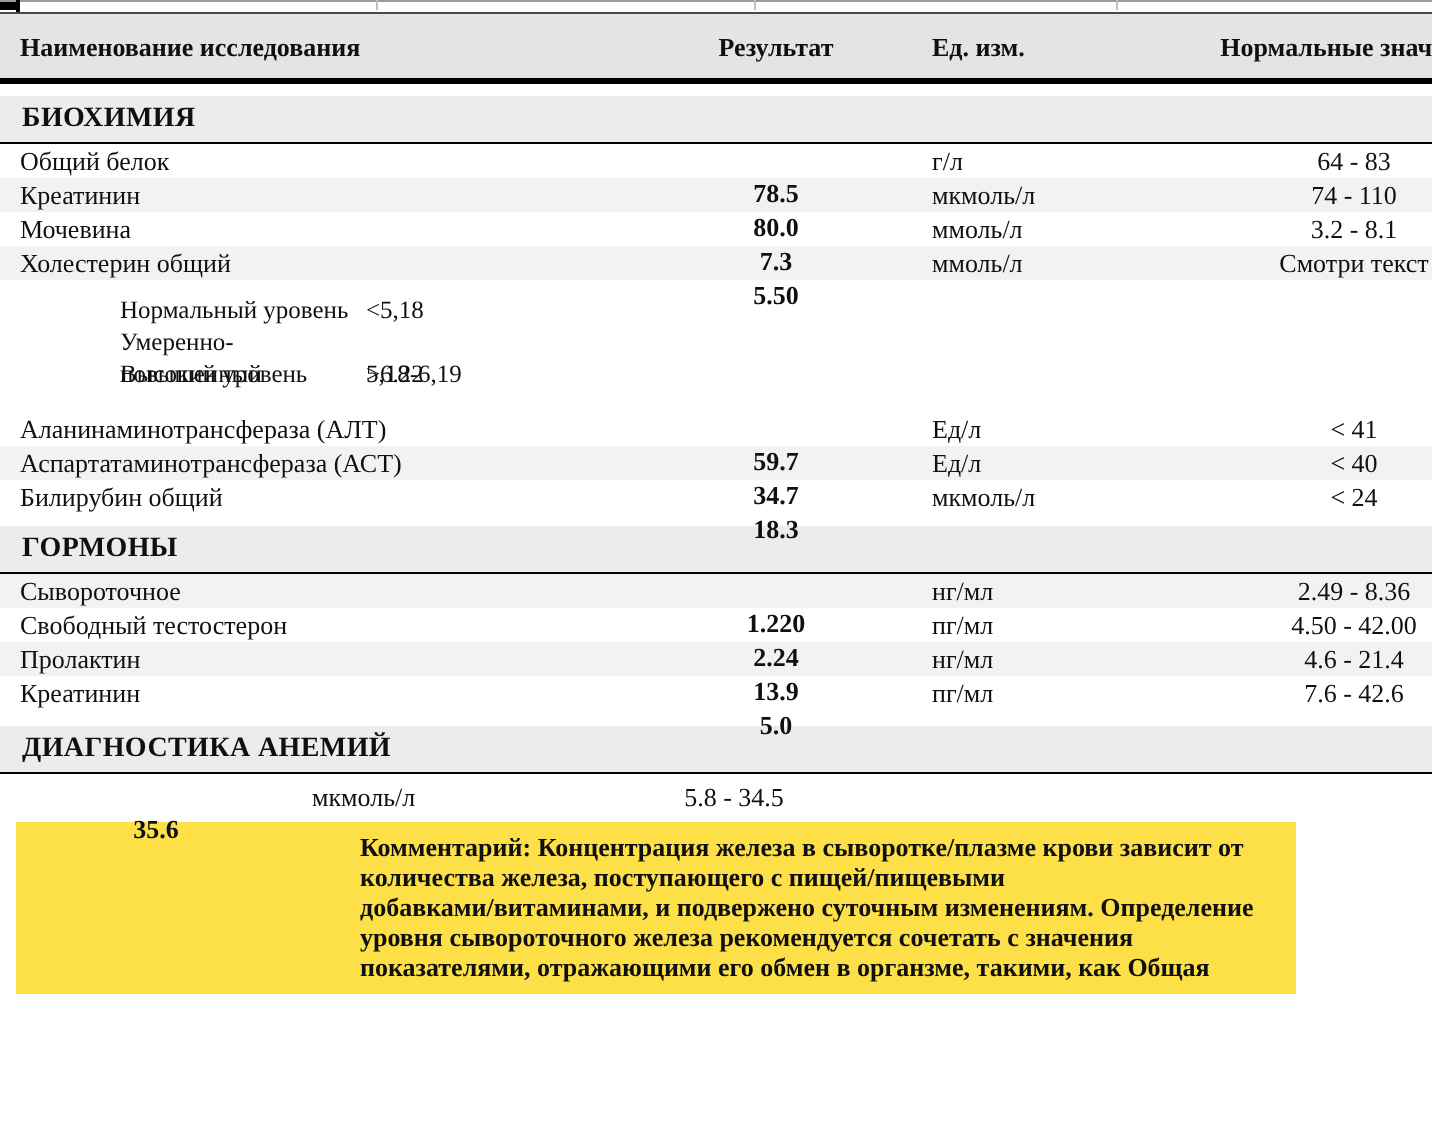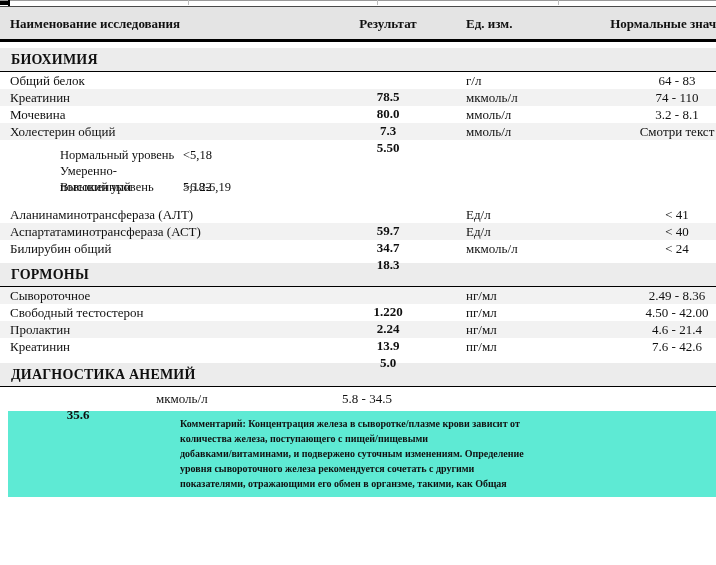--- a/index.html
+++ b/index.html
@@ -33,23 +33,23 @@
   }
   .row{ display:flex; align-items:center; height:17px; line-height:17px; font-size:13px; }
   .row.shade{ background:#f2f2f2; }
   .result{ font-weight:bold;margin-top:32px; }
 
   .note{ padding:7px 0 11px 60px; font-size:12.5px; background:#fff; }
   .note-line{ height:16px; line-height:16px; }
   .note-label{ display:inline-block; width:123px; }
 
   .comment{
-    margin-top:4px; margin-left:8px; width:708px; box-sizing:border-box;
-    background:#5eead4; padding:5px 8px 6px 172px;
-    font-weight:bold; font-size:10px; line-height:15px;
+    margin-top:4px; margin-left:8px; width:640px; box-sizing:border-box;
+    background:#fde047; padding:5px 8px 6px 172px;
+    font-weight:bold; font-size:13px; line-height:15px;
   }
 </style>
 </head>
 <body>
 
 <div class="page">
   <div class="topline"></div>
   <div class="cropbar"></div>
   <div class="cropbar-v"></div>
   <div class="tick t1"></div>
@@ -155,18 +155,18 @@
     <div class="row" style="margin-top:3px;">
       <div class="c2 result">35.6</div>
       <div class="c3">мкмоль/л</div>
       <div class="c4">5.8 - 34.5</div>
     </div>
 
     <div class="comment">
       <div>Комментарий: Концентрация железа в сыворотке/плазме крови зависит от</div>
       <div>количества железа, поступающего с пищей/пищевыми</div>
       <div>добавками/витаминами, и подвержено суточным изменениям. Определение</div>
-      <div>уровня сывороточного железа рекомендуется сочетать с другими</div>
+      <div>уровня сывороточного железа рекомендуется сочетать с значения</div>
       <div>показателями, отражающими его обмен в органзме, такими, как Общая</div>
     </div>
 
   </div>
 </div>
 
 </body></html>

